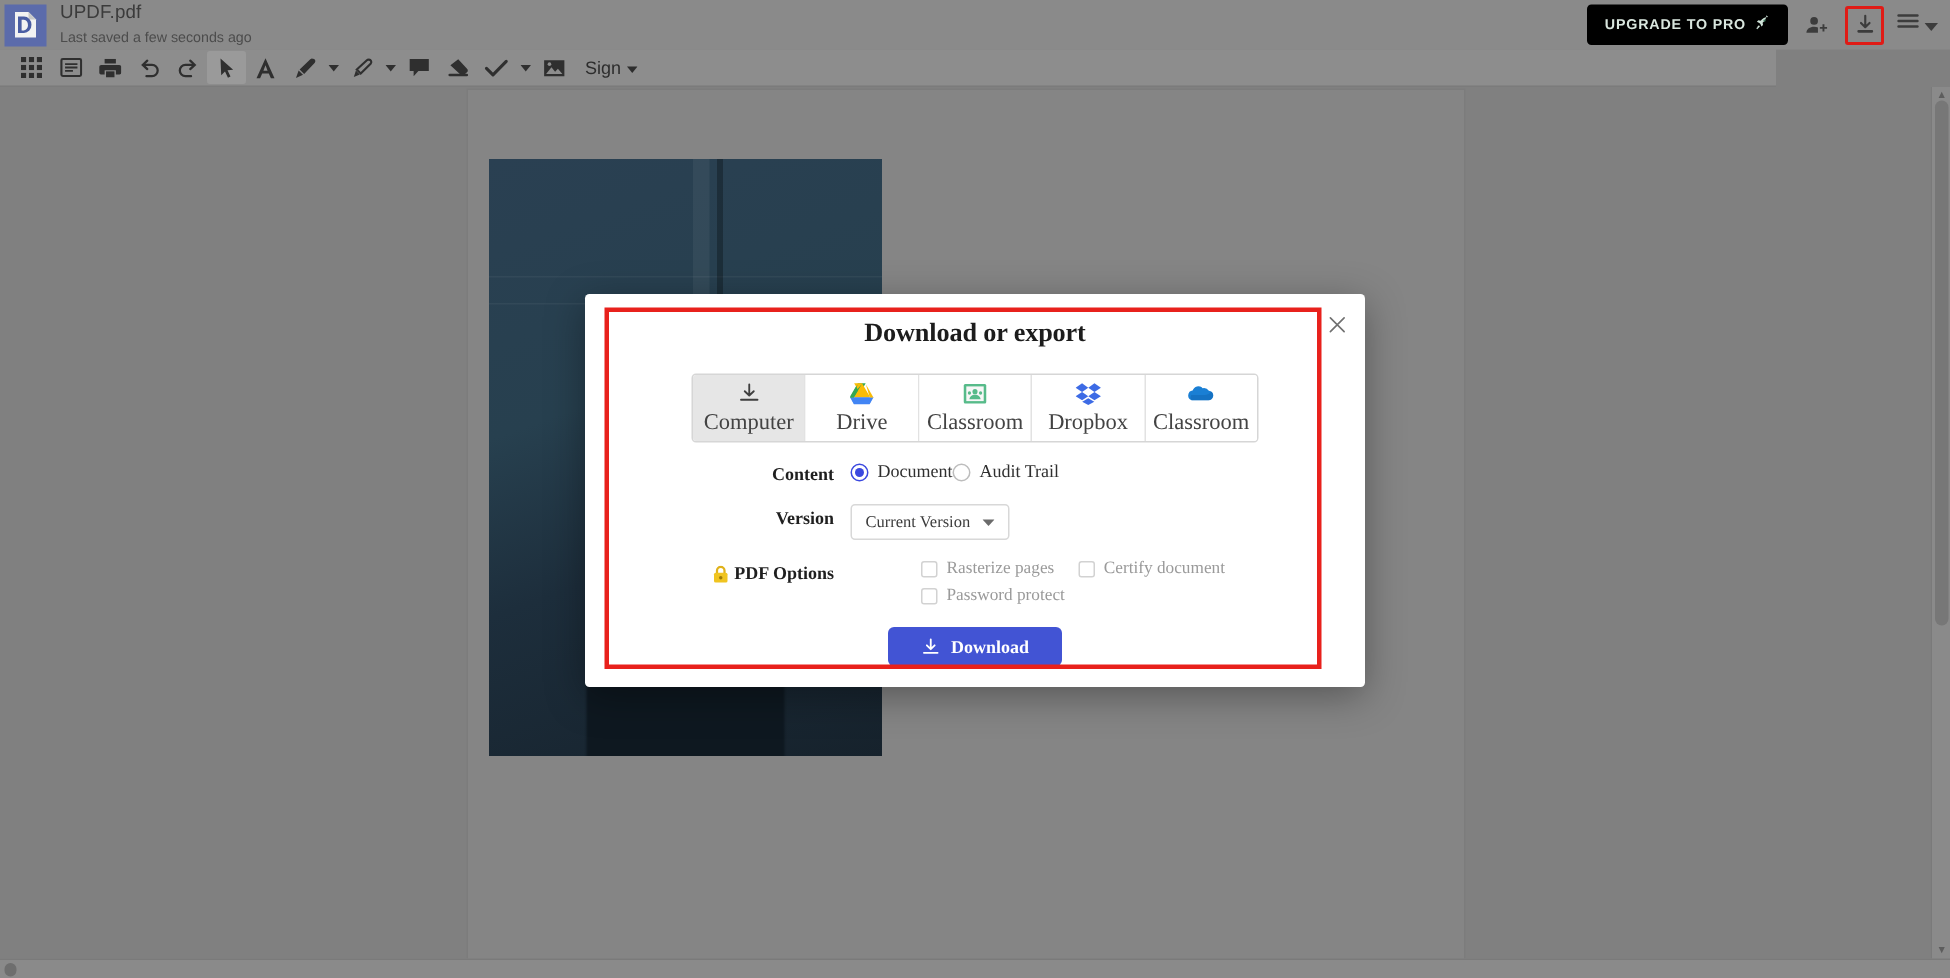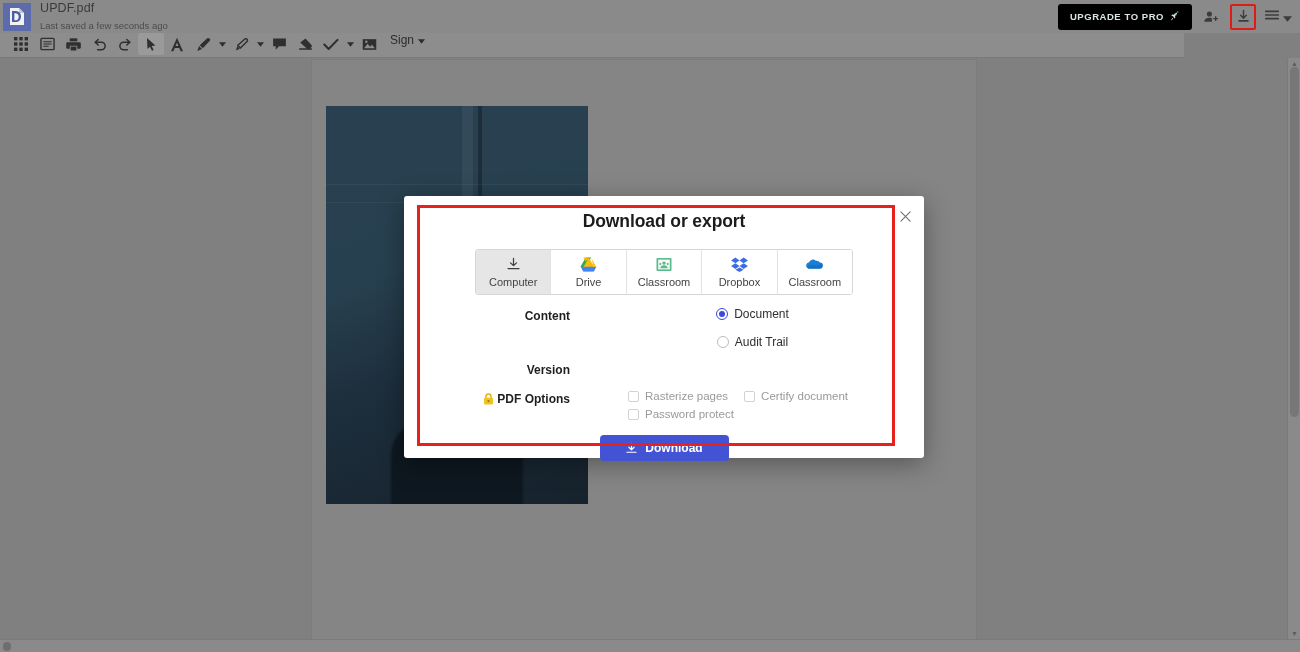--- a/index.html
+++ b/index.html
@@ -69,21 +69,21 @@
     display: flex; align-items: center; justify-content: center;
   }
   .burger { display:flex; align-items:center; gap:3px; color:#3c3c3c; }
 
   
   .toolbar {
     position: absolute; top: 33px; left: 0;
     width: 1184px; height: 25px;
     background: #8d8d8d;
     border-bottom: 1px solid #7b7b7b;
-    display: flex; align-items: flex-start;
+    display: flex; align-items: center;
     padding-left: 8px;
     gap: 0px;
   }
   .tb {
     width: 26px; height: 22px;
     display: flex; align-items: center; justify-content: center;
     color: #2f2f2f;
     position: relative;
   }
   .tb.sel { background: #9a9a9a; border-radius:2px; }
@@ -188,25 +188,26 @@
   }
   .hthumb {
     position: absolute; top: 2px; left: 3px;
     width: 8px; height: 9px;
     background: #6e6e6e; border-radius: 5px;
   }
 
   
   .modal {
     position: absolute;
-    left: 404px; top: 196px;
+    left: 390px; top: 196px;
     width: 520px; height: 262px;
     background: #ffffff;
     border-radius: 3px;
     box-shadow: 0 6px 26px rgba(0,0,0,.35);
+    font-family: Liberation Serif, serif;
   }
   .modal-hl {
     position: absolute;
     left: 13px; top: 9px;
     width: 478px; height: 241px;
     border: 3px solid #e8211c;
     pointer-events: none;
     z-index: 5;
   }
   .modal-close {
@@ -238,42 +239,42 @@
   .dest {
     flex: 1;
     display: flex; flex-direction: column;
     align-items: center; justify-content: center;
     gap: 3px;
     border-right: 1px solid #e2e2e2;
     background: #fff;
   }
   .dest:last-child { border-right: none; }
   .dest.active { background: #e6e6e6; }
-  .dest-label { font-size: 11px; color: #434343; }
+  .dest-label { font-size: 15px; color: #434343; }
   .dest-ico { height: 17px; display:flex; align-items:center; justify-content:center; }
 
   
   .frow {
     display: flex; align-items: flex-start;
     margin-top: 12px;
     padding-left: 73px;
   }
   .flabel {
     width: 104px;
     text-align: right;
     font-size: 12px;
     font-weight: 700;
     color: #1f1f1f;
     padding-top: 2px;
     padding-right: 11px;
     display:flex; justify-content:flex-end; align-items:center; gap:3px;
   }
   .fctl { flex: 1; }
 
-  .radio-group { display: flex; align-items: center; gap: 14px; flex-direction: column; }
+  .radio-group { display: flex; align-items: center; gap: 0; }
   .radio-item { display: flex; align-items: center; gap: 6px; }
   .radio {
     width: 12px; height: 12px; border-radius: 50%;
     border: 1.6px solid #bdbdbd; background:#fff;
     display:flex; align-items:center; justify-content:center;
     flex: none;
   }
   .radio.on { border-color: #3b49df; }
   .radio.on::after {
     content:''; width: 6px; height: 6px; border-radius:50%;
@@ -305,21 +306,21 @@
   }
   .cb-lbl { font-size: 11.5px; color: #9a9a9a; }
 
   .dlrow { display:flex; justify-content:center; margin-top: 15px; }
   .dl-btn {
     background: #4254d4;
     color: #fff;
     font-size: 12px;
     font-weight: 700;
     border-radius: 4px;
-    width: 129px; height: 26px;
+    width: 116px; height: 26px;
     display:flex; align-items:center; justify-content:center;
     gap: 7px;
   }
 </style>
 </head>
 <body>
 
 <div class="app">
 
   <div class="header">
@@ -643,20 +644,30 @@
         <label class="radio-item">
           <span class="radio"></span>
           <span class="radio-lbl">Audit Trail</span>
         </label>
       </div>
     </div>
   </div>
 
   <div class="frow">
     <div class="flabel">Version</div>
+    <div class="fctl">
+      <div class="select">
+        <span>Current Version</span>
+        <span>
+          <svg width="8" height="5" viewBox="0 0 9 5" fill="#6b6b6b">
+              <path d="M0 0h9L4.5 5z"></path>
+            </svg>
+        </span>
+      </div>
+    </div>
   </div>
 
   <div class="frow" style="margin-top:13px;gap:47px;">
     <div class="flabel">
       <span style="display:flex;">
         <svg width="11" height="12" viewBox="0 0 11 12">
           <path d="M3 5V3.4a2.5 2.5 0 0 1 5 0V5" fill="none" stroke="#e0b21a" stroke-width="1.5"></path>
           <rect x="1" y="4.8" width="9" height="6.6" rx="1.1" fill="#f0c420"></rect>
           <circle cx="5.5" cy="8.1" r="1.15" fill="#9d7a06"></circle>
         </svg>

